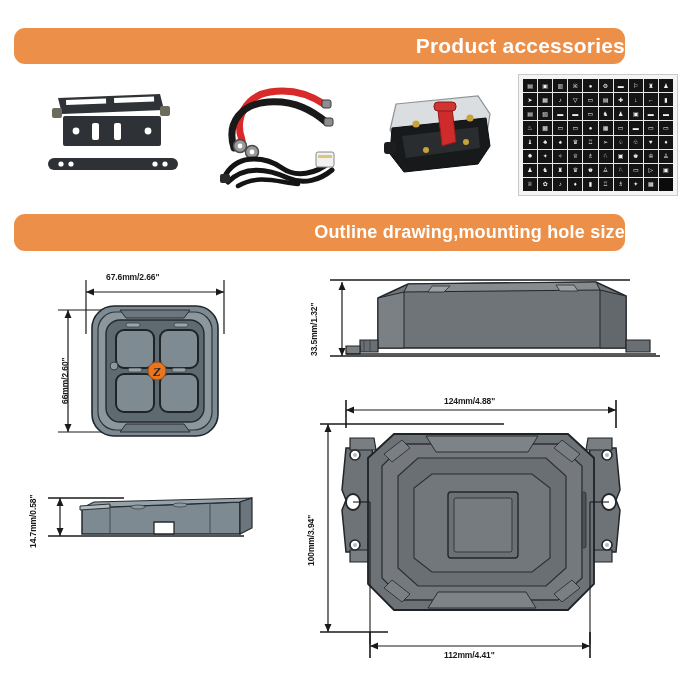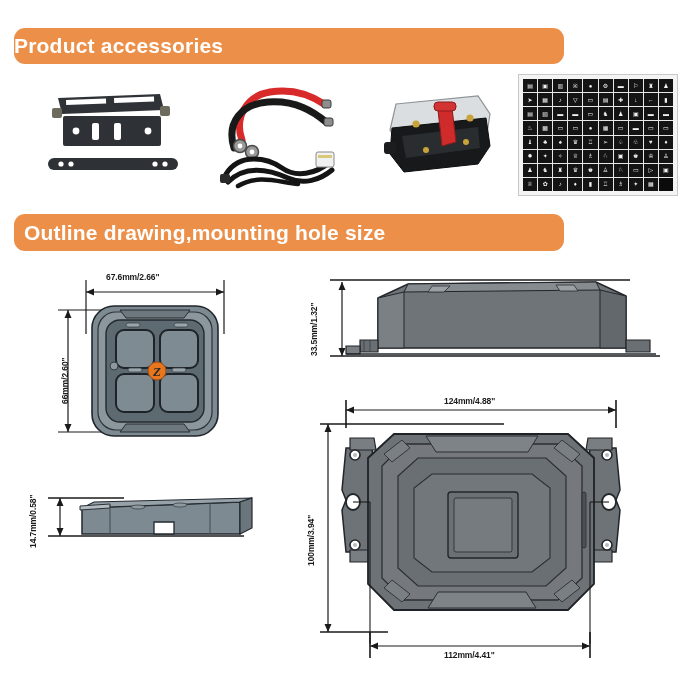--- a/index.html
+++ b/index.html
@@ -5,28 +5,28 @@
   html,body{margin:0;padding:0;}
   body{
     width:700px;height:700px;background:#ffffff;
     font-family:"Liberation Sans", sans-serif;
     overflow:hidden;position:relative;
   }
   .page{position:relative;width:700px;height:700px;}
 
   
   .banner{
-    position:absolute;left:14px;width:550px;
+    position:absolute;left:14px;width:611px;
     border-radius:11px;
-    display:flex;align-items:center;justify-content:flex-start;
+    display:flex;align-items:center;justify-content:flex-end;
     color:#ffffff;font-weight:bold;letter-spacing:.2px;
     box-sizing:border-box;
   }
   #banner-accessories{top:28px;height:36px;font-size:21px;}
-  #banner-outline{top:214px;height:37px;font-size:21px;padding-left:10px;}
+  #banner-outline{top:214px;height:37px;font-size:18px;padding-left:10px;}
 
   
   .acc-row{position:absolute;top:70px;left:0;width:700px;height:130px;}
   .acc{position:absolute;}
 
   
   #acc-bracket{left:38px;top:14px;width:150px;height:100px;}
 
   
   #acc-cables{left:212px;top:8px;width:130px;height:112px;}

